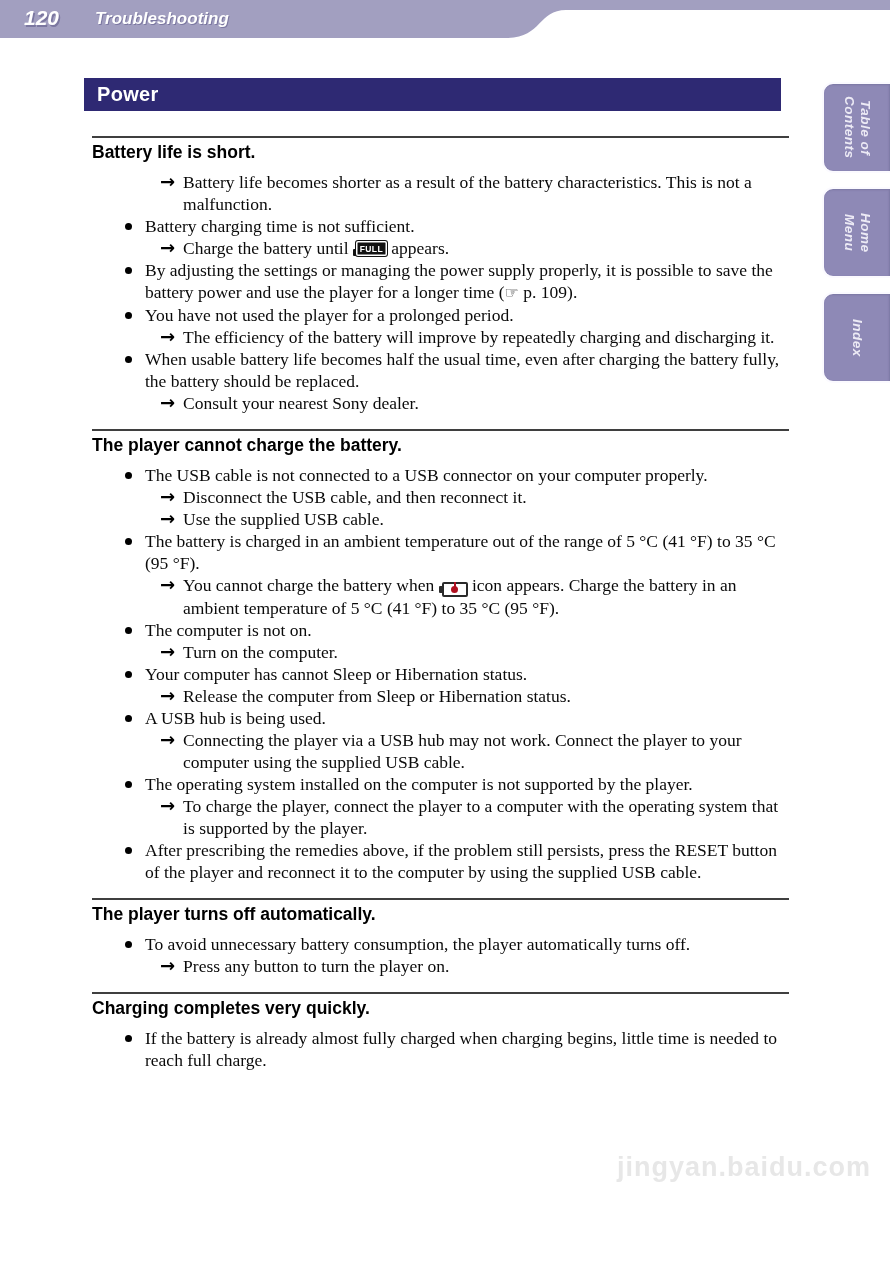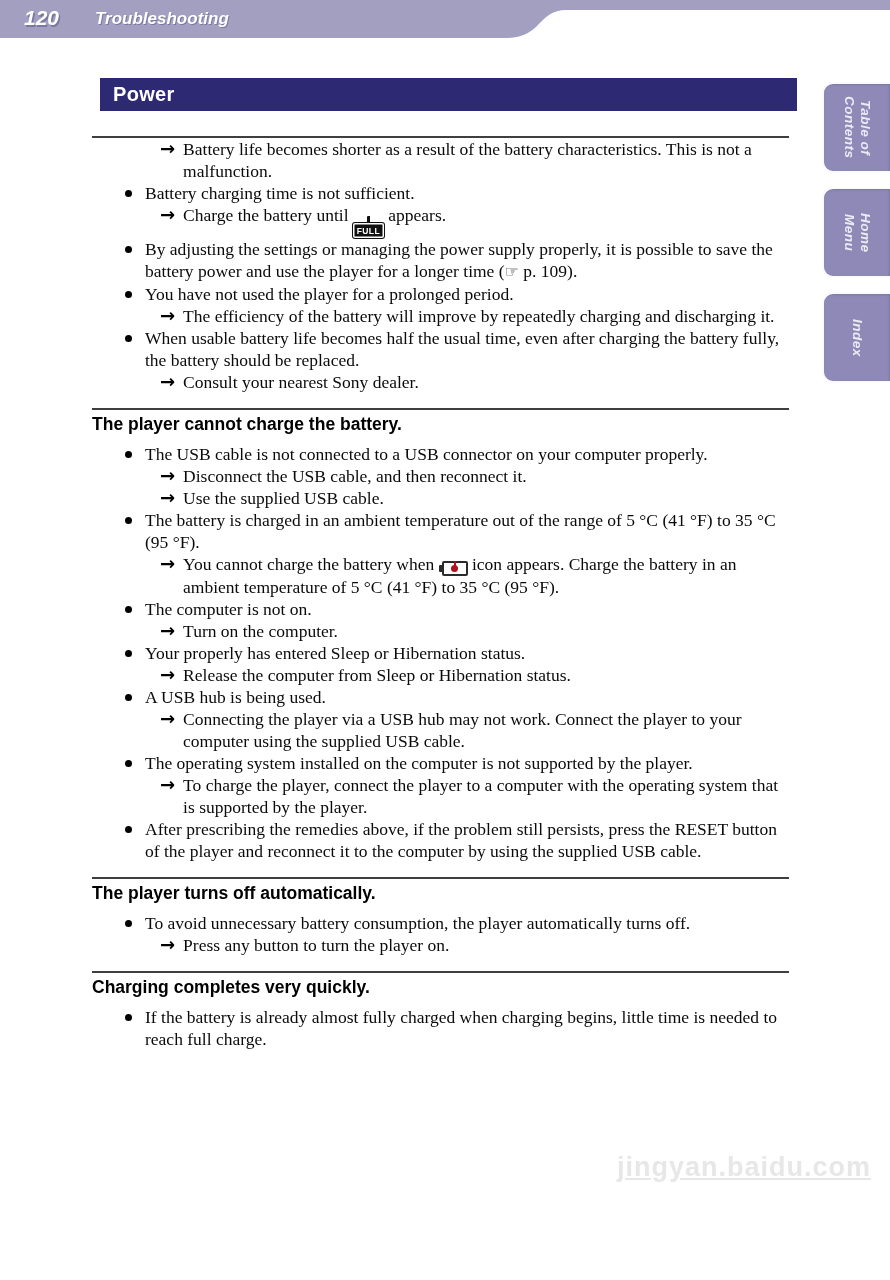--- a/index.html
+++ b/index.html
@@ -18,21 +18,21 @@
 
   
   .header{position:absolute;top:0;left:0;width:890px;height:40px;}
   .header svg{display:block;}
   .pagenum{position:absolute;left:24px;top:6px;font:italic bold 21px "Liberation Sans",sans-serif;
            color:#fff;text-shadow:1.5px 1.5px 0 #7b77a0;}
   .chapter{position:absolute;left:95px;top:9px;font:italic bold 17px "Liberation Sans",sans-serif;
            color:#fff;text-shadow:1px 1px 0 #7b77a0;}
 
   
-  .power-bar{position:absolute;left:100px;top:78px;width:697px;height:33px;background:var(--section-bar);
+  .power-bar{position:absolute;left:84px;top:78px;width:697px;height:33px;background:var(--section-bar);
              display:flex;align-items:center;padding-left:13px;}
   .power-bar span{font:bold 20px "Liberation Sans",sans-serif;color:#fff;letter-spacing:.3px;}
 
   
   .side-tab{position:absolute;left:822px;width:68px;height:91px;background:var(--tab-bg);
             border:2px solid #fbfaff;border-right:none;border-radius:11px 0 0 11px;
             display:flex;align-items:center;justify-content:center;cursor:pointer;
             box-shadow:-1px 1px 2px rgba(90,85,130,.35) inset;}
   .tab-text{writing-mode:vertical-rl;text-align:center;}
   .tab-text span{display:block;font:italic bold 13.5px "Liberation Sans",sans-serif;
@@ -45,21 +45,21 @@
   .topic-heading{font:bold 17.5px "Liberation Sans",sans-serif;color:#000;margin:4px 0 8px;}
   .cause-row{display:flex;font-size:17.5px;line-height:22px;}
   .bullet{flex:0 0 auto;width:7px;height:7px;border-radius:50%;background:#000;margin:8px 13px 0 33px;}
   .cause-text{flex:1;}
   .remedy-row{display:flex;margin-left:68px;font-size:17.5px;line-height:22px;}
   .arrow{flex:0 0 auto;font-family:"DejaVu Sans",sans-serif;font-weight:bold;font-size:18px;
          line-height:22px;margin-right:8px;color:#000;}
   .remedy-text{flex:1;}
 
   
-  .batt-full{display:inline-flex;align-items:center;vertical-align:-2px;flex-direction:column;}
+  .batt-full{display:inline-flex;align-items:flex-end;vertical-align:-2px;}
   .batt-full .batt-nub{width:3px;height:7px;background:#111;border-radius:1px 0 0 1px;}
   .batt-full-inner{display:inline-flex;align-items:center;justify-content:center;
         width:31px;height:15px;background:#111;border-radius:2px;
         font:bold 8.5px "Liberation Sans",sans-serif;color:#fff;letter-spacing:.4px;
         box-shadow:0 0 0 1px #111, inset 0 0 0 1.5px #fff;}
   .batt-temp{display:inline-flex;align-items:center;vertical-align:-2px;}
   .batt-nub.dark{width:3px;height:7px;background:#2a2a2a;border-radius:1px 0 0 1px;}
   .batt-temp-body{display:inline-flex;align-items:center;justify-content:center;
         width:26px;height:15px;background:#fff;border:2.5px solid #2a2a2a;border-radius:2px;}
   .temp-bulb{position:relative;width:7px;height:7px;border-radius:50%;background:var(--temp-red);}
@@ -76,21 +76,21 @@
   .paw i{position:absolute;background:#fff;border:3px solid var(--wm);border-radius:50%;}
   .paw .t1{left:2px;top:22px;width:15px;height:19px;transform:rotate(-22deg);}
   .paw .t2{left:20px;top:6px;width:16px;height:20px;transform:rotate(-8deg);}
   .paw .t3{left:40px;top:4px;width:16px;height:20px;transform:rotate(8deg);}
   .paw .t4{left:58px;top:16px;width:15px;height:19px;transform:rotate(22deg);}
   .paw .pad{left:13px;top:28px;width:48px;height:46px;border-radius:46% 46% 50% 50%;
             display:flex;align-items:center;justify-content:center;}
   .wm-du{font:bold 24px "Liberation Sans",sans-serif;color:var(--wm);}
   .wm-suffix{font:bold 42px "Liberation Sans",sans-serif;line-height:1;color:var(--wm);
              font-family:"Liberation Sans","DejaVu Sans",sans-serif;}
-  .wm-url{margin-top:4px;font:bold 27px "Liberation Sans",sans-serif;color:var(--wm);letter-spacing:1px;text-decoration:underline;}
+  .wm-url{margin-top:4px;font:bold 27px "Liberation Sans",sans-serif;color:var(--wm);letter-spacing:1px;}
 </style>
 </head>
 <body>
 
 <div class="page">
 
   <div class="header">
     <svg width="890" height="40" viewBox="0 0 890 40">
       <path d="M0 0 H890 V10 H566 C538 10 542 38 506 38 H0 Z" fill="#a29fc0"></path>
     </svg>
@@ -118,20 +118,21 @@
       <div class="side-tab" style="top: 292px;">
         <div class="tab-text">
           <span>Index</span>
         </div>
       </div>
     </nav>
 
   <main class="content">
       <section class="topic">
         <div class="rule"></div>
+        <h3 class="topic-heading">Battery life is short.</h3>
         <div class="remedy-row">
           <span class="arrow">→</span>
           <div class="remedy-text">Battery life becomes shorter as a result of the battery characteristics. This is not a malfunction.</div>
         </div>
         <div class="cause-row">
           <span class="bullet"></span>
           <div class="cause-text">Battery charging time is not sufficient.</div>
         </div>
         <div class="remedy-row">
           <span class="arrow">→</span>
@@ -192,21 +193,21 @@
         <div class="cause-row">
           <span class="bullet"></span>
           <div class="cause-text">The computer is not on.</div>
         </div>
         <div class="remedy-row">
           <span class="arrow">→</span>
           <div class="remedy-text">Turn on the computer.</div>
         </div>
         <div class="cause-row">
           <span class="bullet"></span>
-          <div class="cause-text">Your properly has entered Sleep or Hibernation status.</div>
+          <div class="cause-text">Your computer has cannot Sleep or Hibernation status.</div>
         </div>
         <div class="remedy-row">
           <span class="arrow">→</span>
           <div class="remedy-text">Release the computer from Sleep or Hibernation status.</div>
         </div>
         <div class="cause-row">
           <span class="bullet"></span>
           <div class="cause-text">A USB hub is being used.</div>
         </div>
         <div class="remedy-row">

